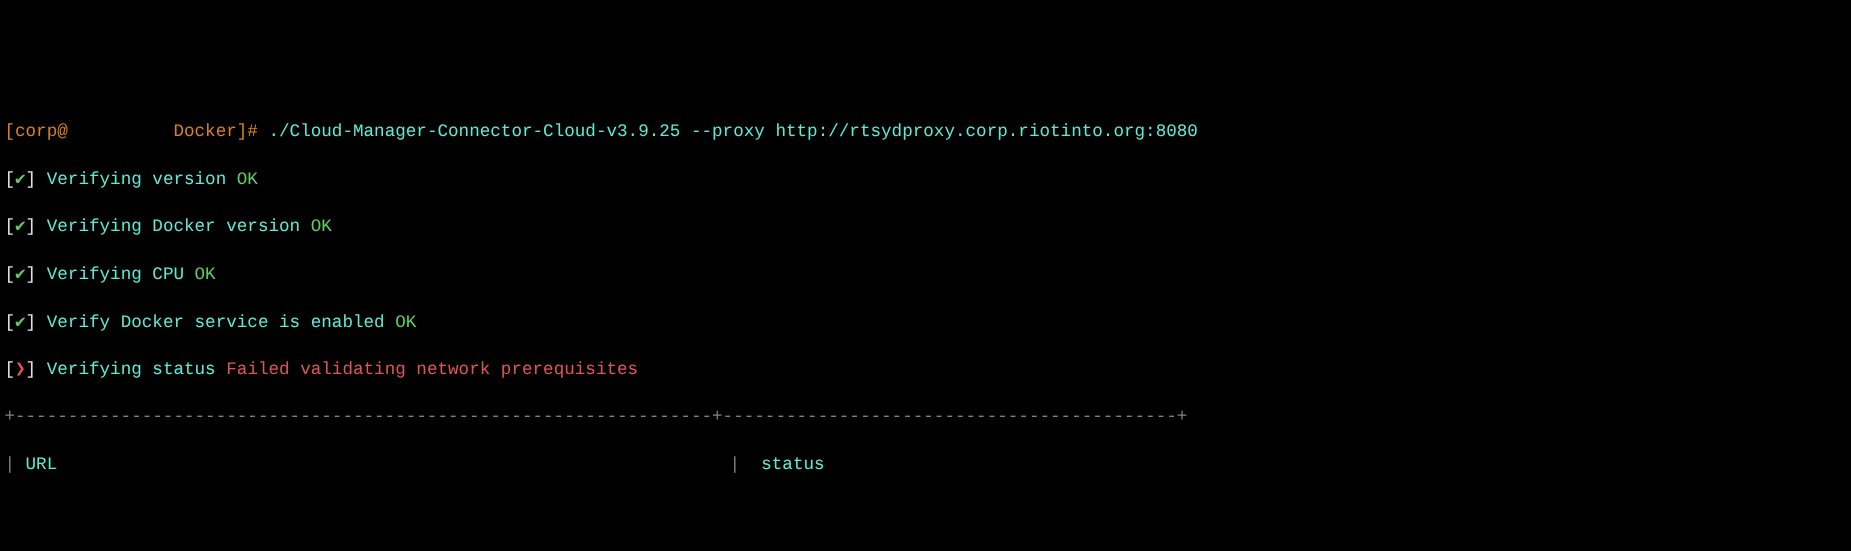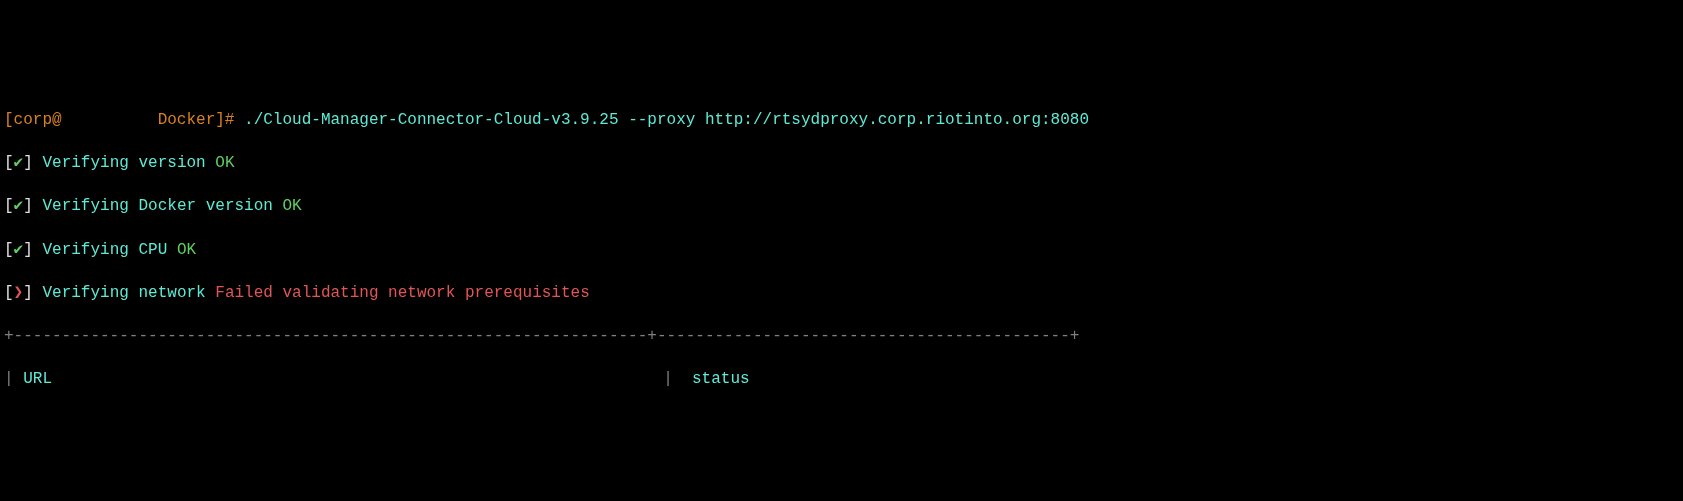--- a/index.html
+++ b/index.html
@@ -32,21 +32,22 @@
 </head>
 <body>
 
 
 
 <div>
 <span class="line"><span class="orange">[</span><span class="orange">corp</span><span class="orange">@          </span><span class="orange">Docker</span><span class="orange">]# </span><span class="white">./Cloud-Manager-Connector-Cloud-v3.9.25 --proxy http://rtsydproxy.corp.riotinto.org:8080</span></span>
 <span class="line"><span class="bracket">[</span><span class="check-icon">✔</span><span class="bracket">] </span><span class="white">Verifying version </span><span class="green">OK</span></span>
 <span class="line"><span class="bracket">[</span><span class="check-icon">✔</span><span class="bracket">] </span><span class="white">Verifying Docker version </span><span class="green">OK</span></span>
 <span class="line"><span class="bracket">[</span><span class="check-icon">✔</span><span class="bracket">] </span><span class="white">Verifying CPU </span><span class="green">OK</span></span>
-<span class="line"><span class="bracket">[</span><span class="fail-icon">❯</span><span class="bracket">] </span><span class="white">Verifying network </span><span class="red">Failed validating network prerequisites</span></span>
+<span class="line"><span class="bracket">[</span><span class="check-icon">✔</span><span class="bracket">] </span><span class="white">Verify Docker service is enabled </span><span class="green">OK</span></span>
+<span class="line"><span class="bracket">[</span><span class="fail-icon">❯</span><span class="bracket">] </span><span class="white">Verifying status </span><span class="red">Failed validating network prerequisites</span></span>
 <span class="line table-line">+------------------------------------------------------------------+-------------------------------------------+</span>
 <span class="line"><span class="pipe">| </span><span class="white" style="display:inline-block;width:640px;">URL</span><span class="pipe">|  </span><span class="white">status</span></span>
 
 
 
 
 
 
 
 

